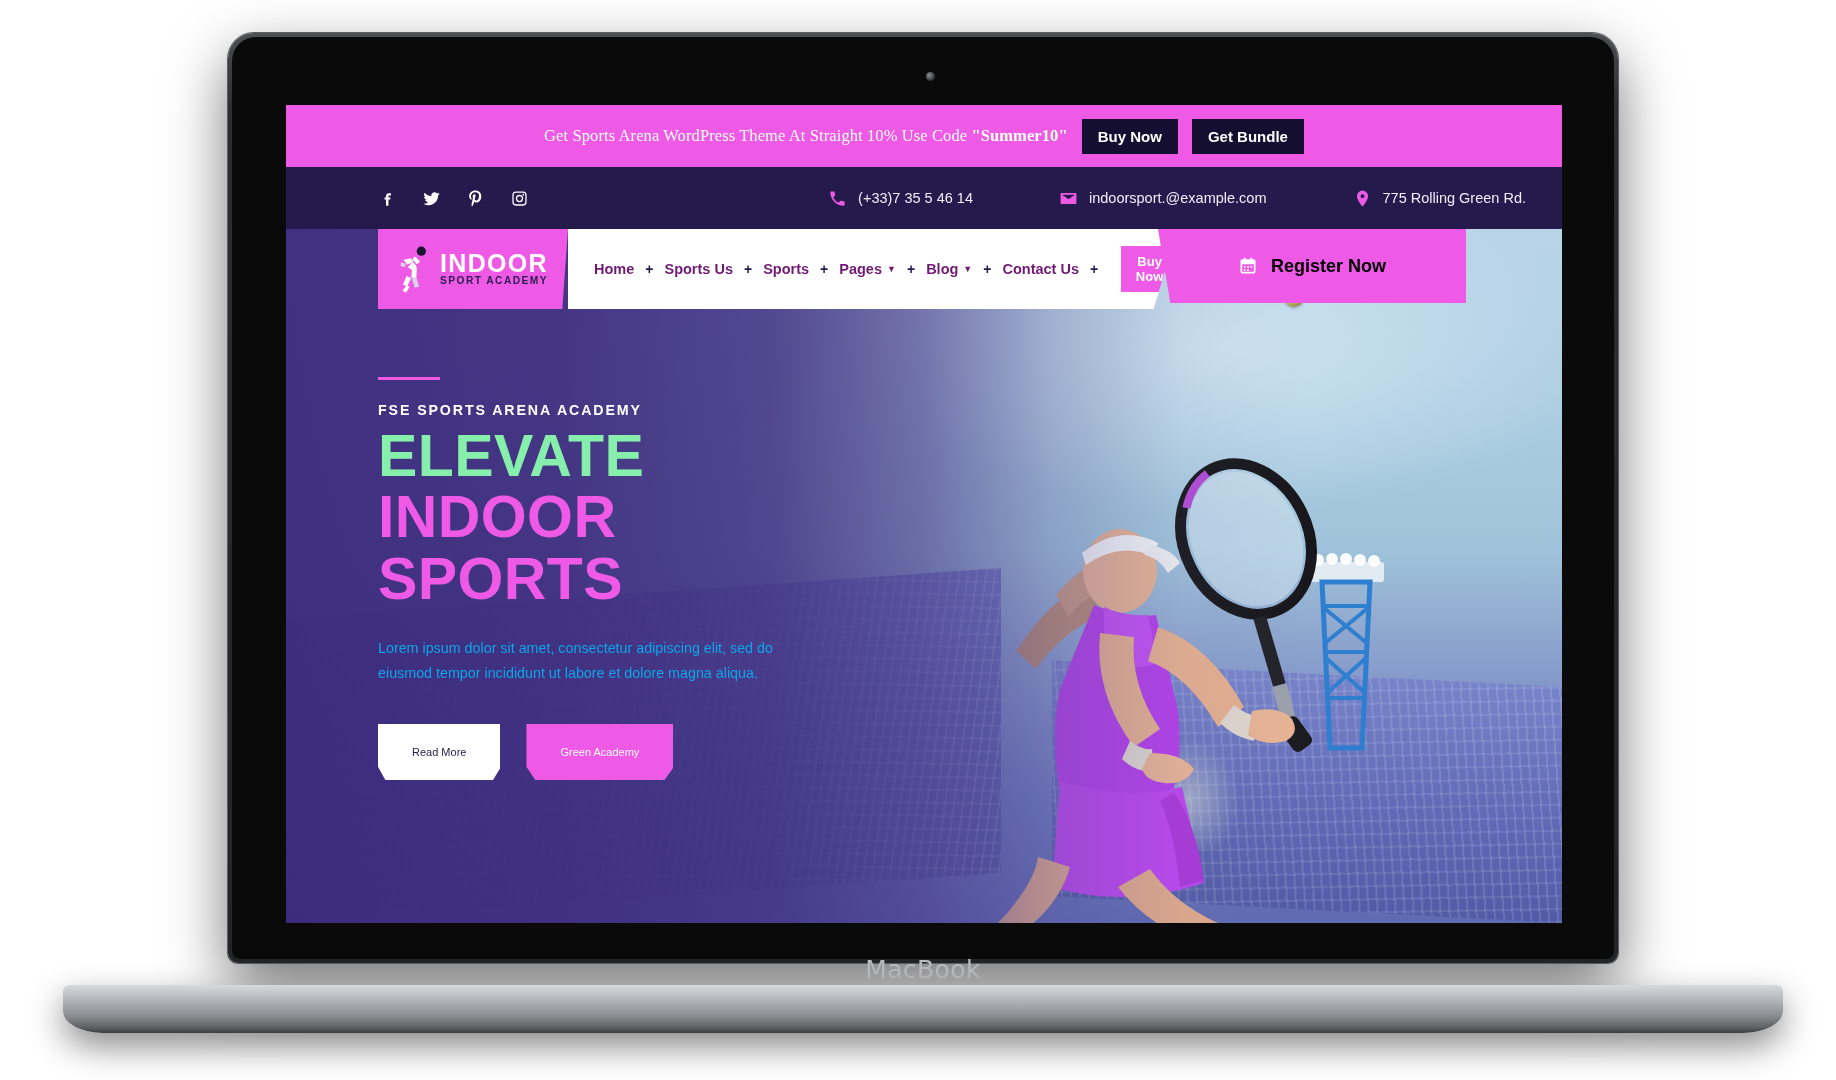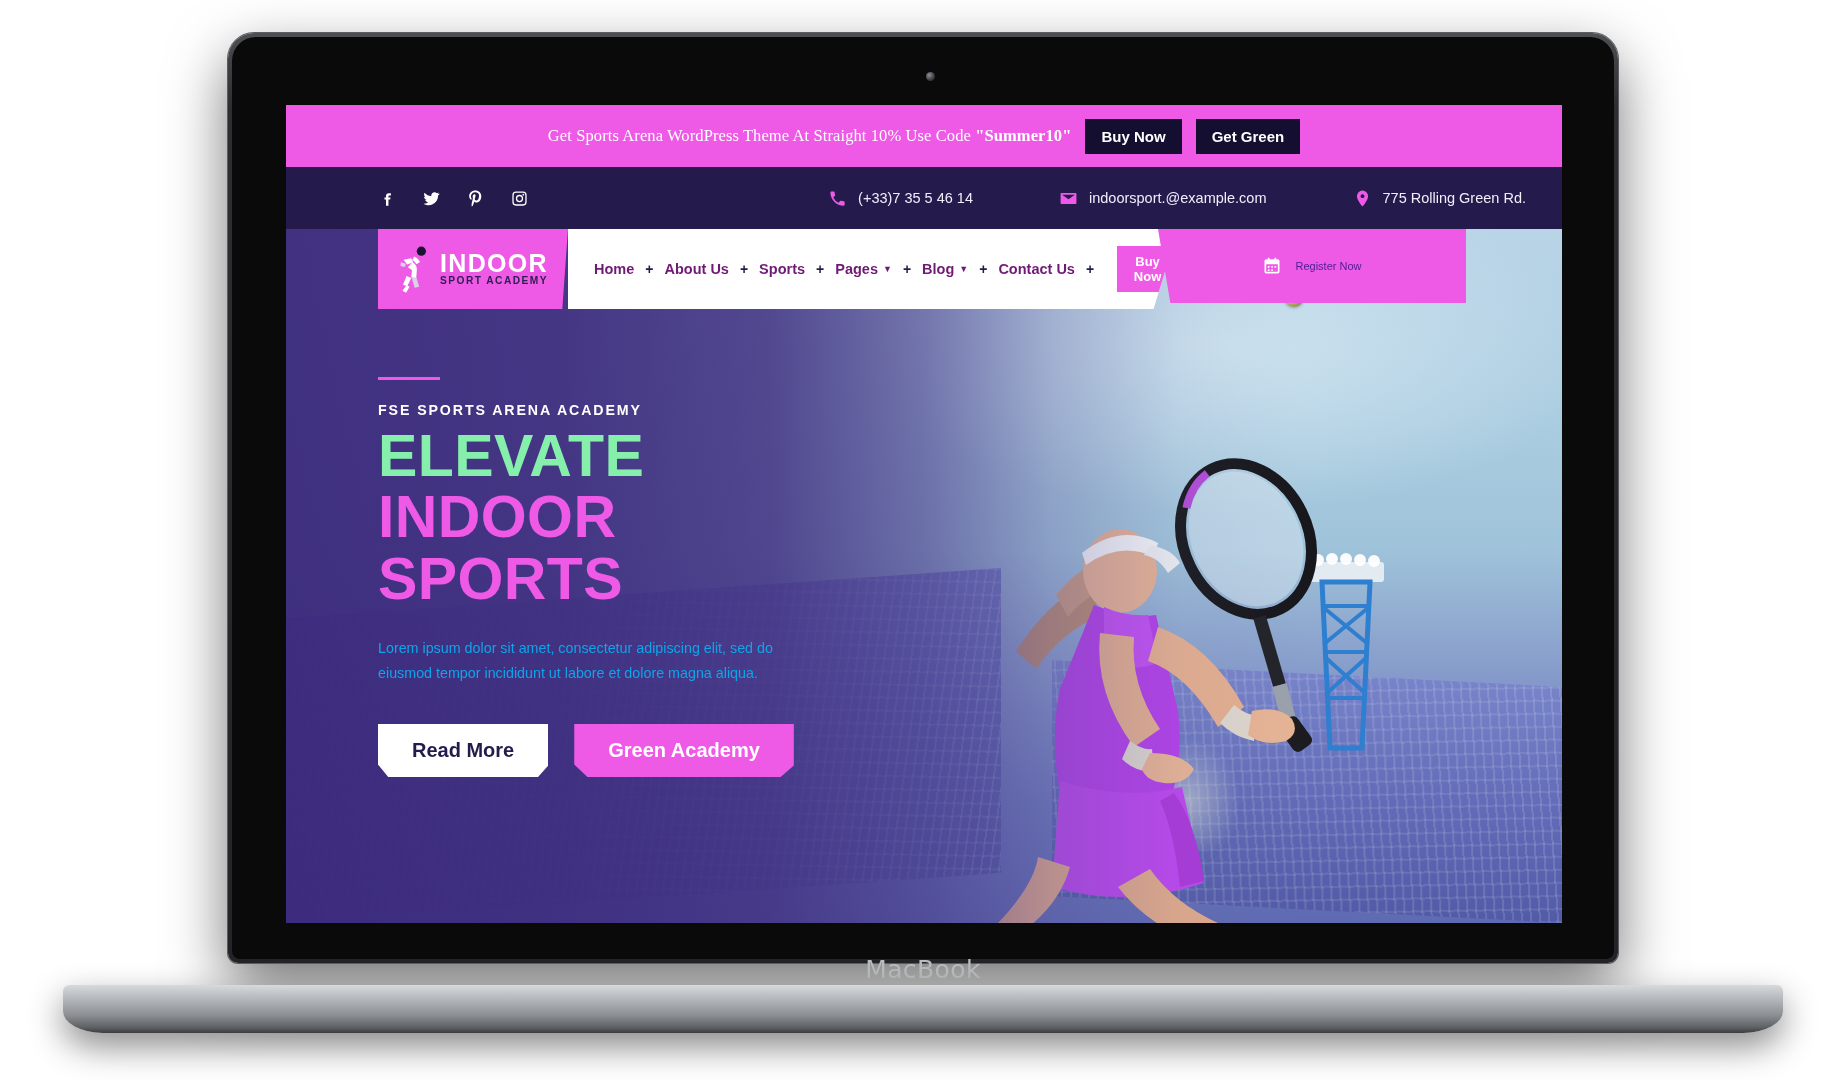--- a/index.html
+++ b/index.html
@@ -185,21 +185,21 @@
     position: absolute;
     left: 872px; top: 0;
     width: 308px; height: 74px;
     background: #ee5ae6;
     display: flex; align-items: center; justify-content: center;
     gap: 13px;
     clip-path: polygon(0 0, 100% 0, 100% 100%, 4% 100%);
     cursor: pointer;
   }
   #calendar-ic { width: 20px; height: 20px; fill: #ffffff; display:block; }
-  #register-label { color: #4c1d95; font-size: 11px; font-weight: 400; }
+  #register-label { color: #000000; font-size: 18px; font-weight: 700; }
 
   
   #hero {
     position: absolute;
     left: 0; top: 124px;
     width: 1276px; height: 694px;
     overflow: hidden;
   }
   #hero-photo {
     position: absolute; inset: 0;
@@ -279,42 +279,42 @@
   }
   #hero-line1 { color: #86efac; }
   #hero-line2, #hero-line3 { color: #ee5ae6; }
   #hero-para {
     color: #0ea5e9; font-size: 14.3px; line-height: 1.75;
     margin-top: 26px; width: 430px;
   }
   #hero-buttons { display: flex; gap: 26px; margin-top: 38px; }
   .hero-btn {
     border: 0; cursor: pointer;
-    font-size: 20px; font-weight: 700;
-    padding: 15px 34px;
+    font-size: 11px; font-weight: 400;
+    padding: 22px 34px;
     clip-path: polygon(0 0, 100% 0, 100% 78%, 94% 100%, 6% 100%, 0 76%);
   }
   #read-more-button { background: #ffffff; color: #241b4c; }
   #join-academy-button { background: #ee5ae6; color: #ffffff; }
 </style>
 </head>
 <body>
 
 <div id="laptop-mockup">
 
   <div id="laptop-lid"></div>
   <div id="lid-inner"></div>
   <div id="webcam-dot"></div>
 
   <div id="screen">
 
     <div id="promo-bar">
       <div id="promo-text"><span>Get Sports Arena WordPress Theme At Straight 10% Use Code </span><b>"Summer10"</b></div>
       <button class="promo-btn">Buy Now</button>
-      <button class="promo-btn">Get Green</button>
+      <button class="promo-btn">Get Bundle</button>
     </div>
 
     <div id="topbar">
       <div id="social-list">
         <svg class="social-ic" viewBox="0 0 24 24">
             <path d="M14.1 8.2h2.2V5.4h-2.6c-2.4 0-3.6 1.4-3.6 3.6v1.6H8.2v2.8h1.9V21h3.1v-7.6h2.2l.4-2.8h-2.6V9.3c0-.8.3-1.1 1-1.1z"></path>
           </svg>
         <svg class="social-ic" viewBox="0 0 24 24">
             <path d="M22 5.9c-.7.3-1.5.6-2.3.7.8-.5 1.4-1.3 1.7-2.2-.8.5-1.7.8-2.6 1-.7-.8-1.8-1.3-3-1.3-2.3 0-4.1 1.9-4.1 4.1 0 .3 0 .6.1.9-3.4-.2-6.5-1.8-8.5-4.3-.4.6-.6 1.3-.6 2.1 0 1.4.7 2.7 1.8 3.4-.7 0-1.3-.2-1.8-.5 0 2 1.4 3.7 3.3 4.1-.3.1-.7.1-1.1.1-.3 0-.5 0-.8-.1.5 1.6 2 2.8 3.8 2.9-1.4 1.1-3.2 1.8-5.1 1.8H2c1.9 1.2 4.1 1.9 6.4 1.9 7.7 0 11.9-6.4 11.9-11.9v-.5c.8-.6 1.5-1.3 2.1-2.2z"></path>
           </svg>
@@ -367,21 +367,21 @@
         </div>
       </div>
 
       <nav id="nav-panel">
         <div id="nav-list">
           <a class="nav-link">
               <span>Home</span>
             </a>
           <span class="nav-sep">+</span>
           <a class="nav-link">
-              <span>About Us</span>
+              <span>Sports Us</span>
             </a>
           <span class="nav-sep">+</span>
           <a class="nav-link">
               <span>Sports</span>
             </a>
           <span class="nav-sep">+</span>
           <a class="nav-link">
               <span>Pages</span>
               <span class="caret">▼</span>
             </a>

